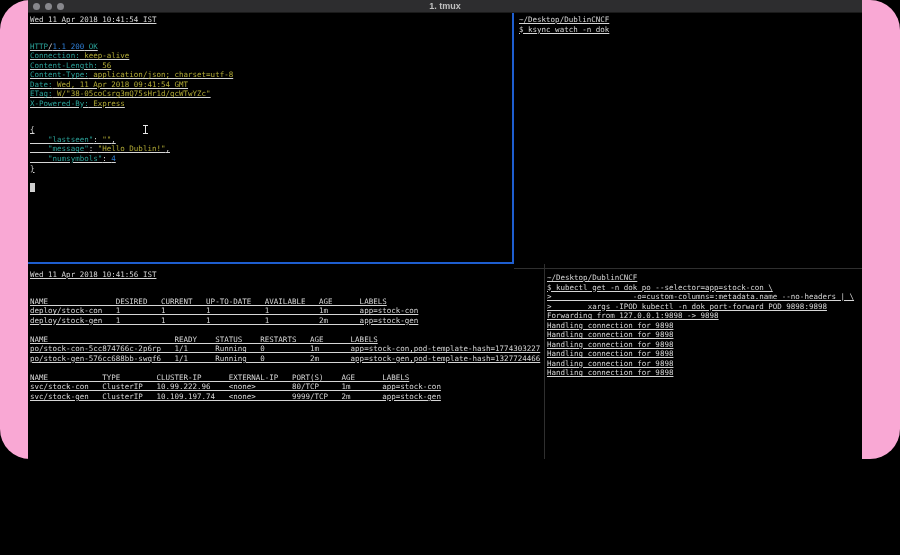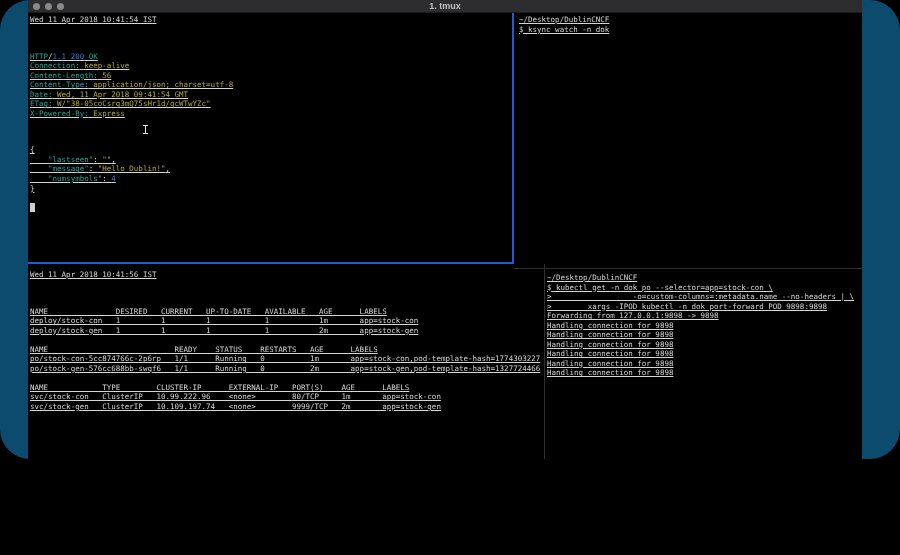--- a/index.html
+++ b/index.html
@@ -1,17 +1,17 @@
 <!DOCTYPE html>
 <html><head>
 <meta charset="utf-8">
 <style>
   * { margin:0; padding:0; box-sizing:border-box; }
   html,body { background:#000; }
-  .stage { position:relative; width:900px; height:459px; background:#0c4a6e; overflow:hidden;
+  .stage { position:relative; width:900px; height:459px; background:#f9a8d4; overflow:hidden;
            font-family:"DejaVu Sans Mono", monospace;border-radius:30px; }
   .window { position:absolute; left:28px; top:0; width:834px; height:508px; background:#000; }
 
   
   .titlebar { position:absolute; left:0; top:0; right:0; height:13px; background:#2d2d2f;
               border-bottom:1px solid #1a1a1a; }
   .lights { position:absolute; left:5px; top:3px; display:flex; gap:5px; }
   .tl { width:7px; height:7px; border-radius:50%; background:#87878c; display:inline-block; }
   .wtitle { position:absolute; left:0; right:0; top:1px; text-align:center; color:#c0c0c0;
             font-family:"Liberation Sans", sans-serif; font-size:9px; font-weight:bold; }
@@ -25,21 +25,21 @@
   .pane-tl { left:0; top:0; width:484px; height:250px; padding:2px 0 0 2px; }
   .pane-tr { left:489px; top:0; right:0; height:255px; padding:2px 0 0 2px; }
   .pane-bl { left:0; top:253px; width:515px; bottom:0; padding:4px 0 0 2px; }
   .pane-br { left:518px; top:258px; right:0; bottom:0; padding:2px 0 0 1px; }
 
   .div-v-top { position:absolute; left:484px; top:0; width:2px; height:251px; background:#1e5ecf; }
   .div-h-left { position:absolute; left:0; top:249px; width:486px; height:2px; background:#1e5ecf; }
   .div-h-right { position:absolute; left:486px; top:255px; right:0; height:1px; background:#2f2f2f; }
   .div-v-bot { position:absolute; left:516px; top:251px; width:1px; bottom:0; background:#2f2f2f; }
 
-  .gap1 { margin-top:27px; }   
+  .gap1 { margin-top:17px; }   
 
   
   .c-k { color:#2aa198; }          
   .c-v { color:#b2ab36; }          
   .c-n { color:#2f7fd6; }          
   .c-p { color:#d6d6d6; }          
   .c-cur { background:#cfcfcf; color:#cfcfcf; } 
 
   
   .ibeam { position:absolute; left:117px; top:112px; width:1px; height:9px; background:#e8e8e8; }

